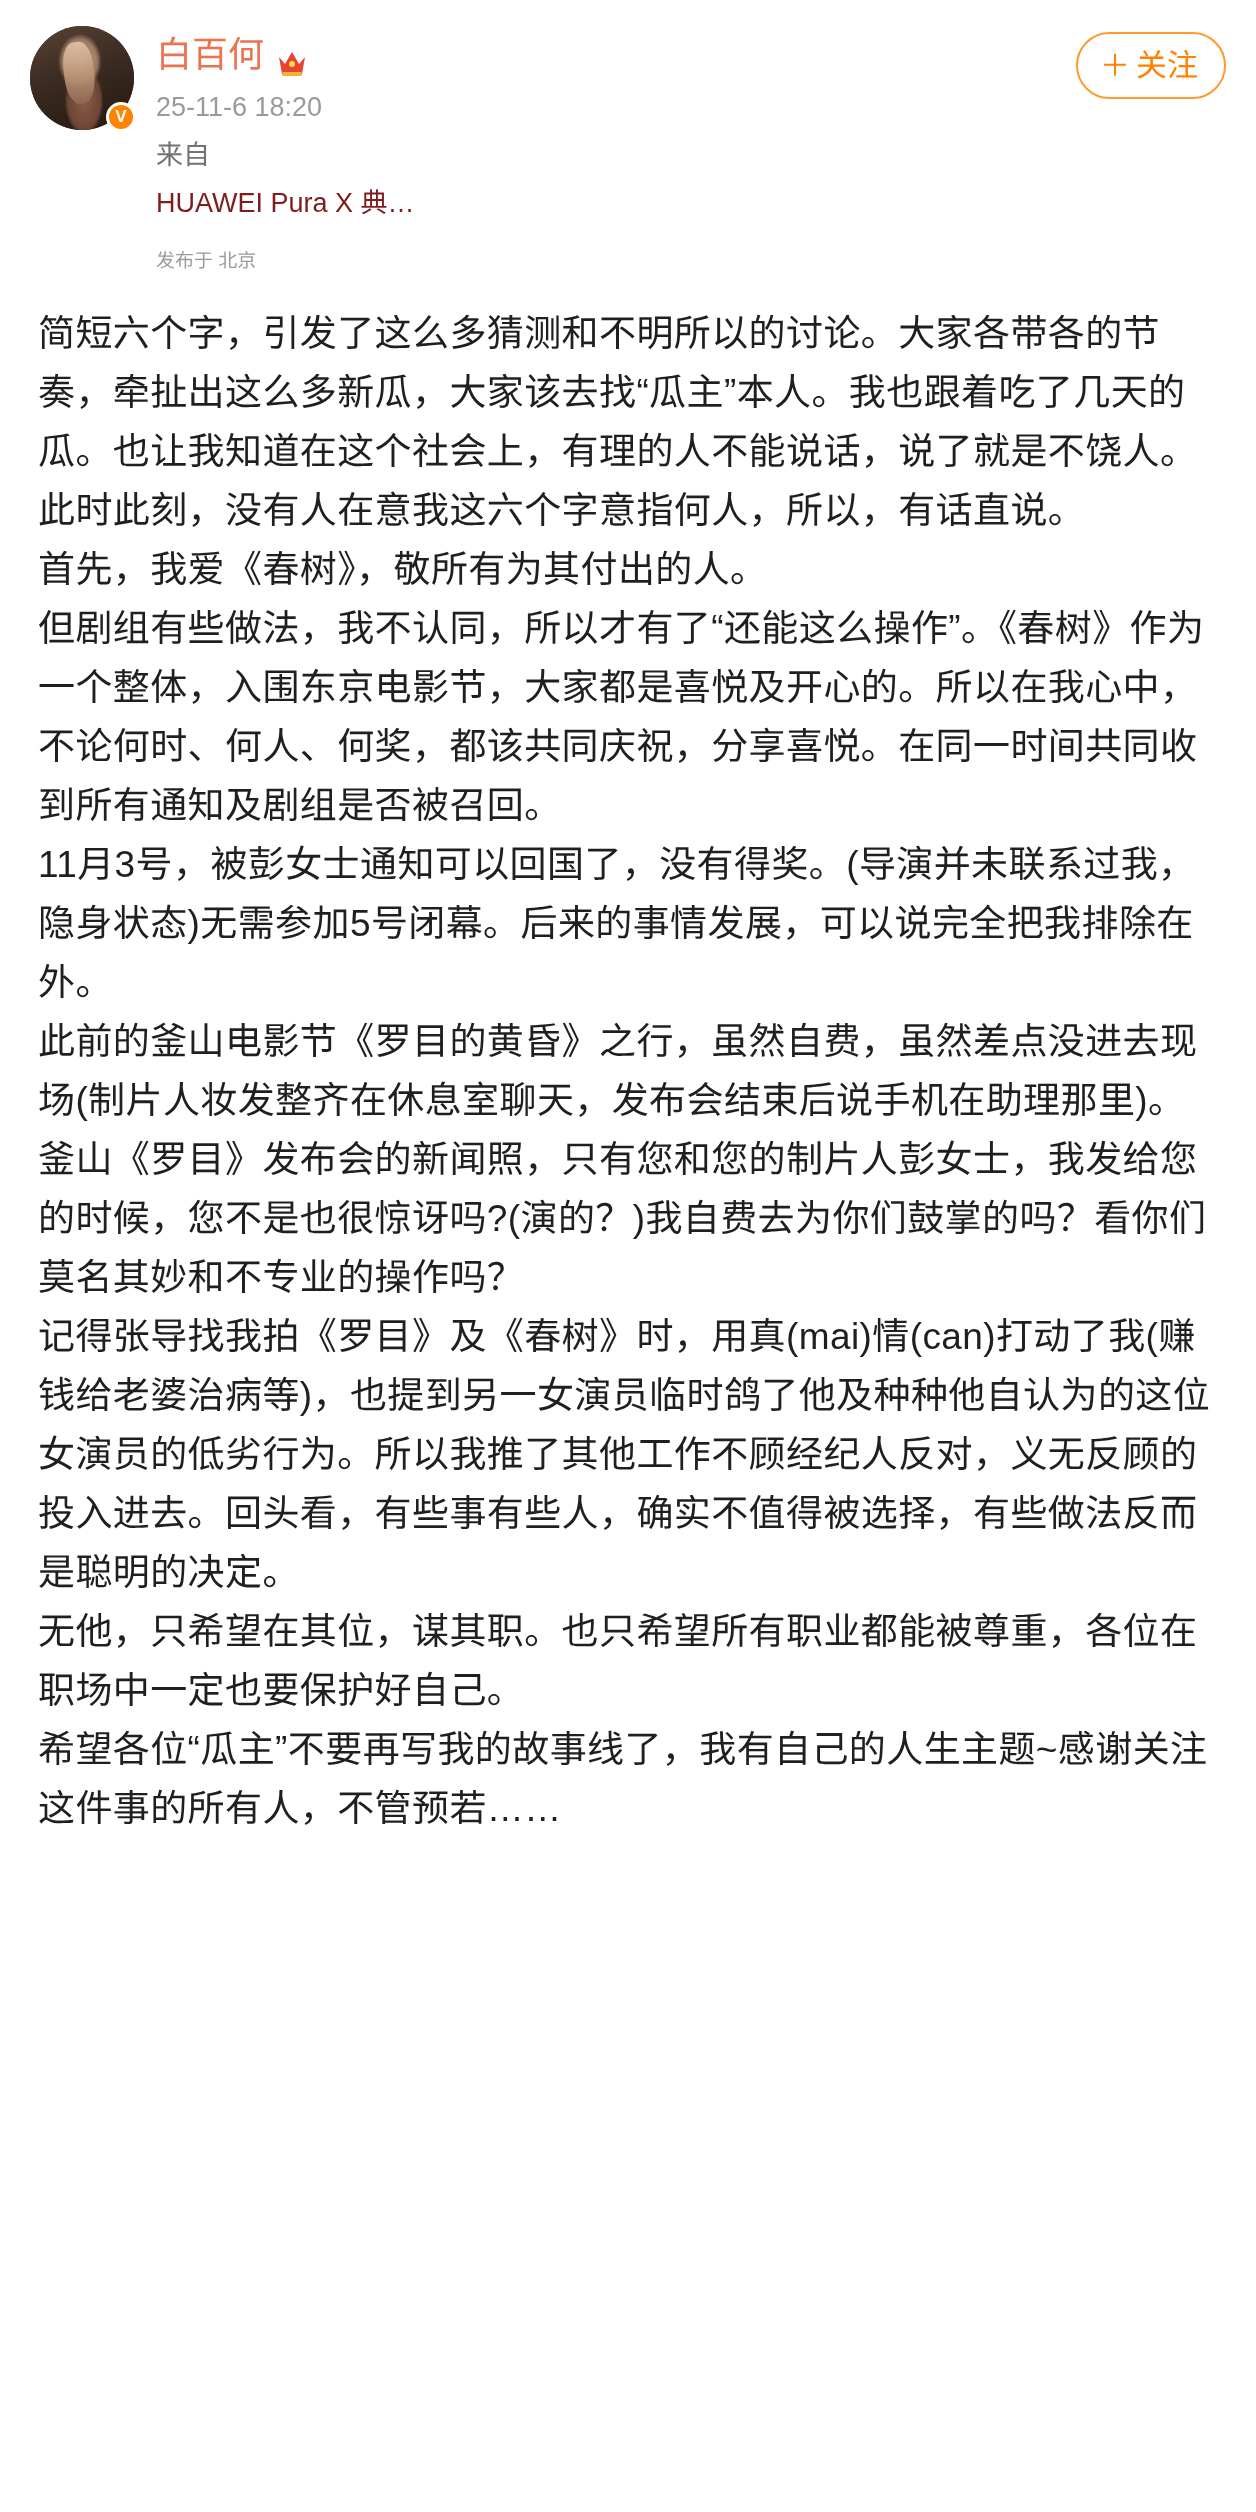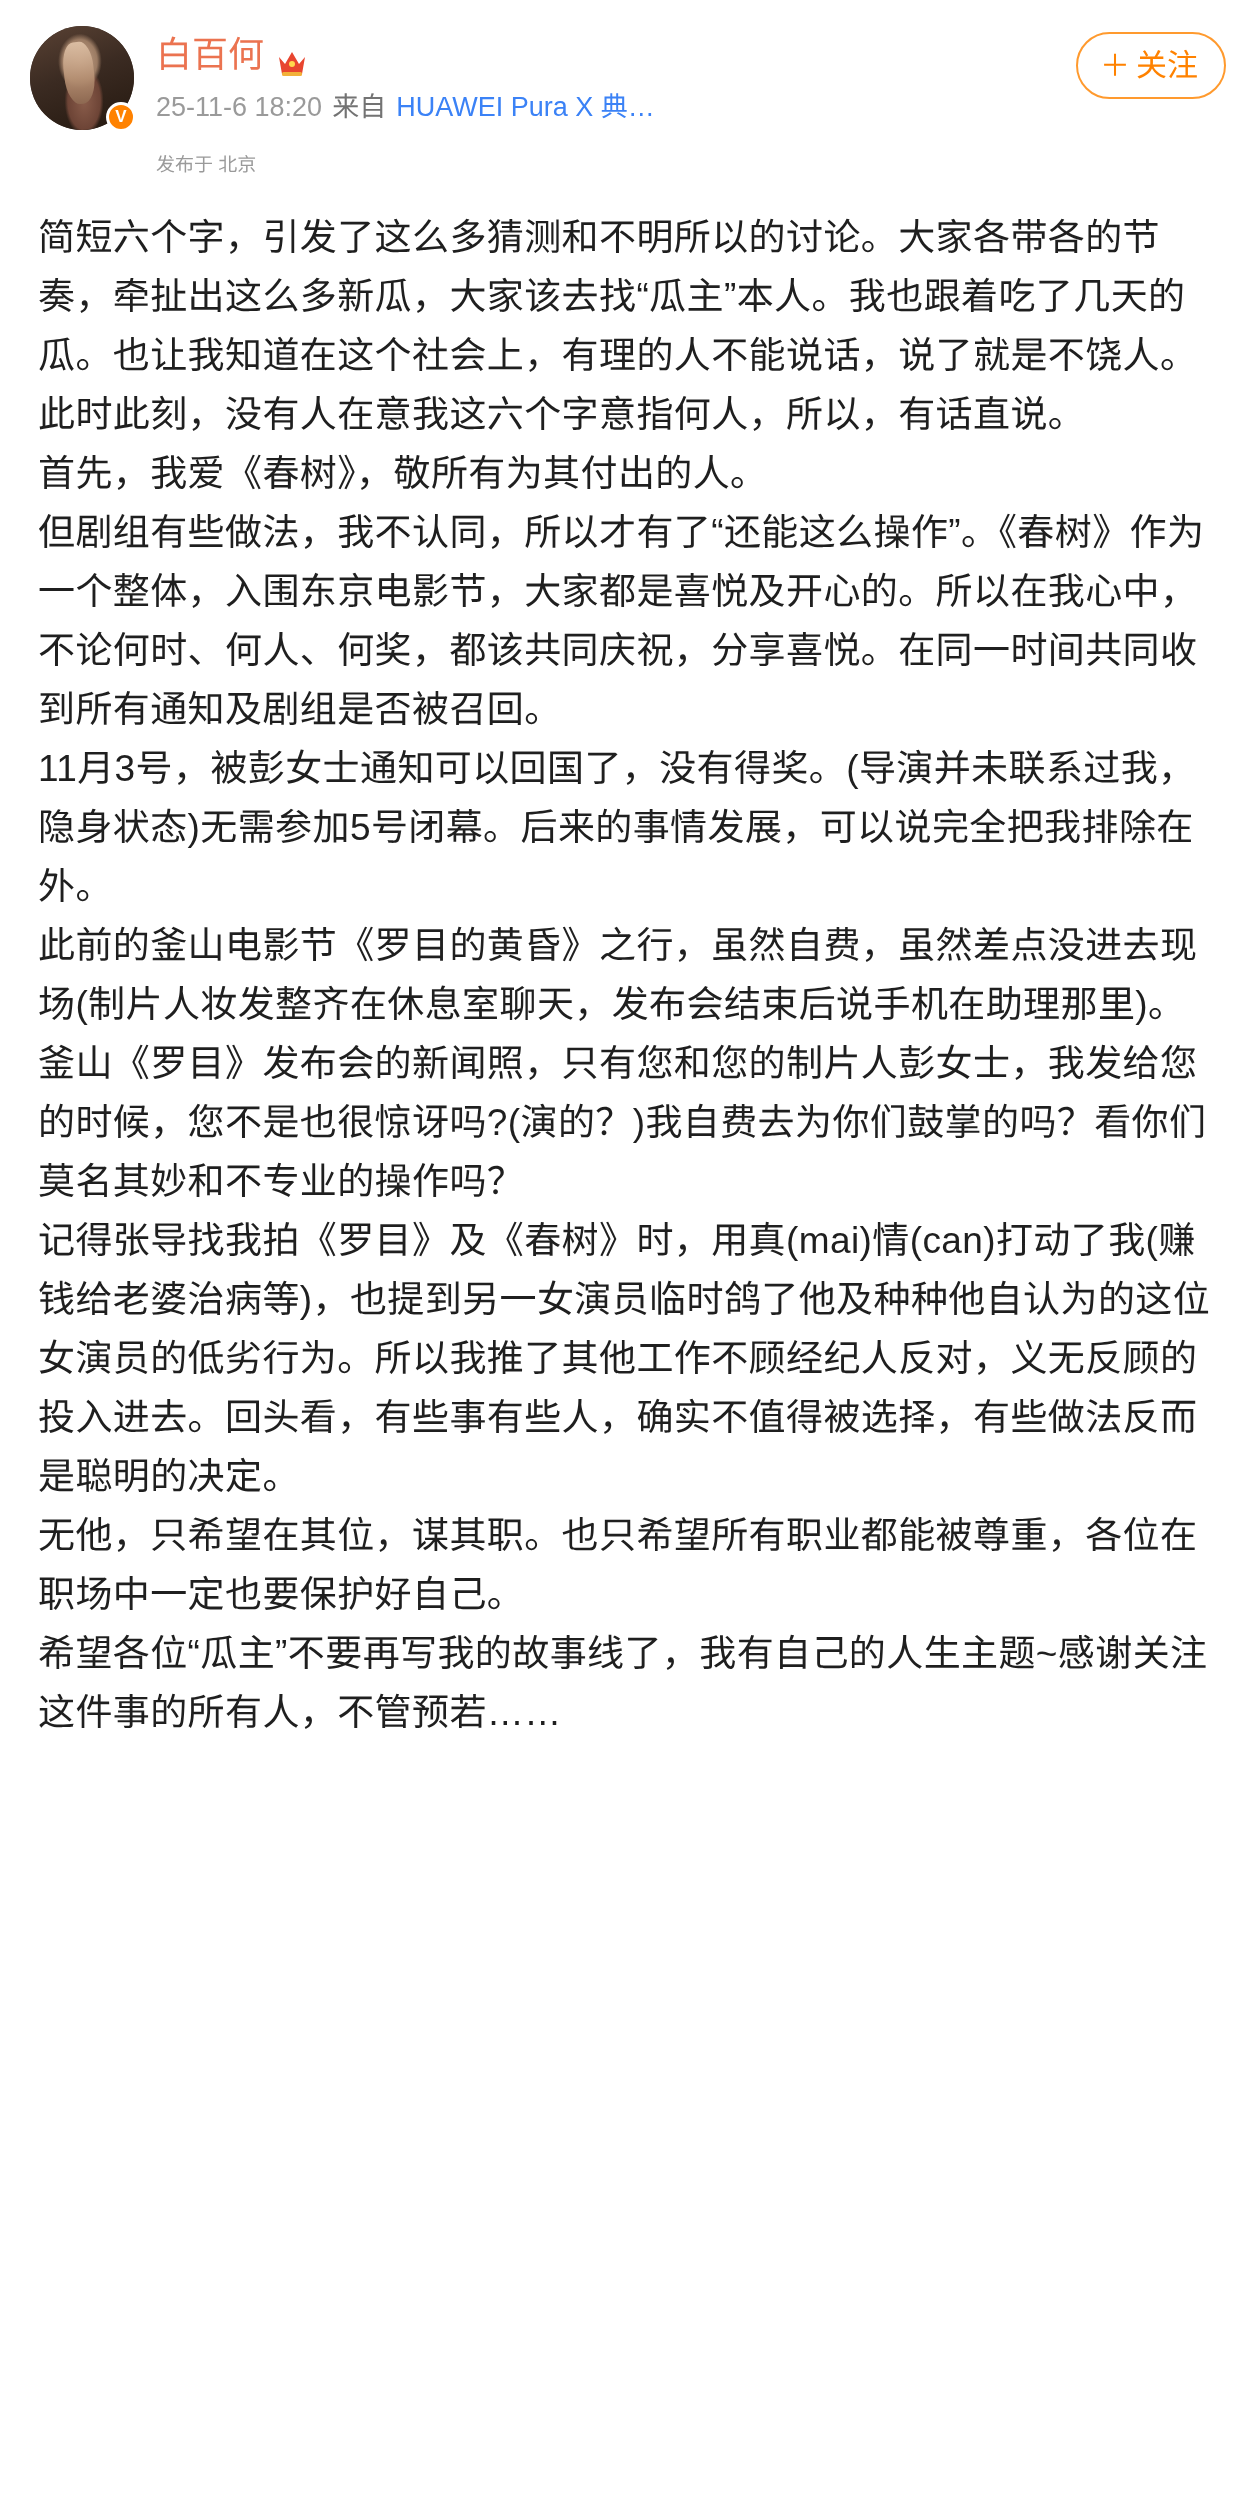--- a/index.html
+++ b/index.html
@@ -105,26 +105,27 @@
   .crown-icon svg { display: block; }
   .meta-row {
     display: flex;
     align-items: baseline;
     gap: 10px;
     margin-top: 10px;
     font-size: 27px;
     color: #9a9a9a;
     line-height: 38px;
     white-space: nowrap;
+    flex-direction: column;
   }
   .meta-source {
     color: #737373;
   }
   .meta-device {
-    color: #3b82f6;
+    color: #7f1d1d;
     text-align: center;
   }
   .meta-region {
     margin-top: 20px;
     font-size: 19px;
     color: #9a9a9a;
     line-height: 38px;
   }
   .meta-region .region-name { color: #9a9a9a; }
   .follow-btn {

